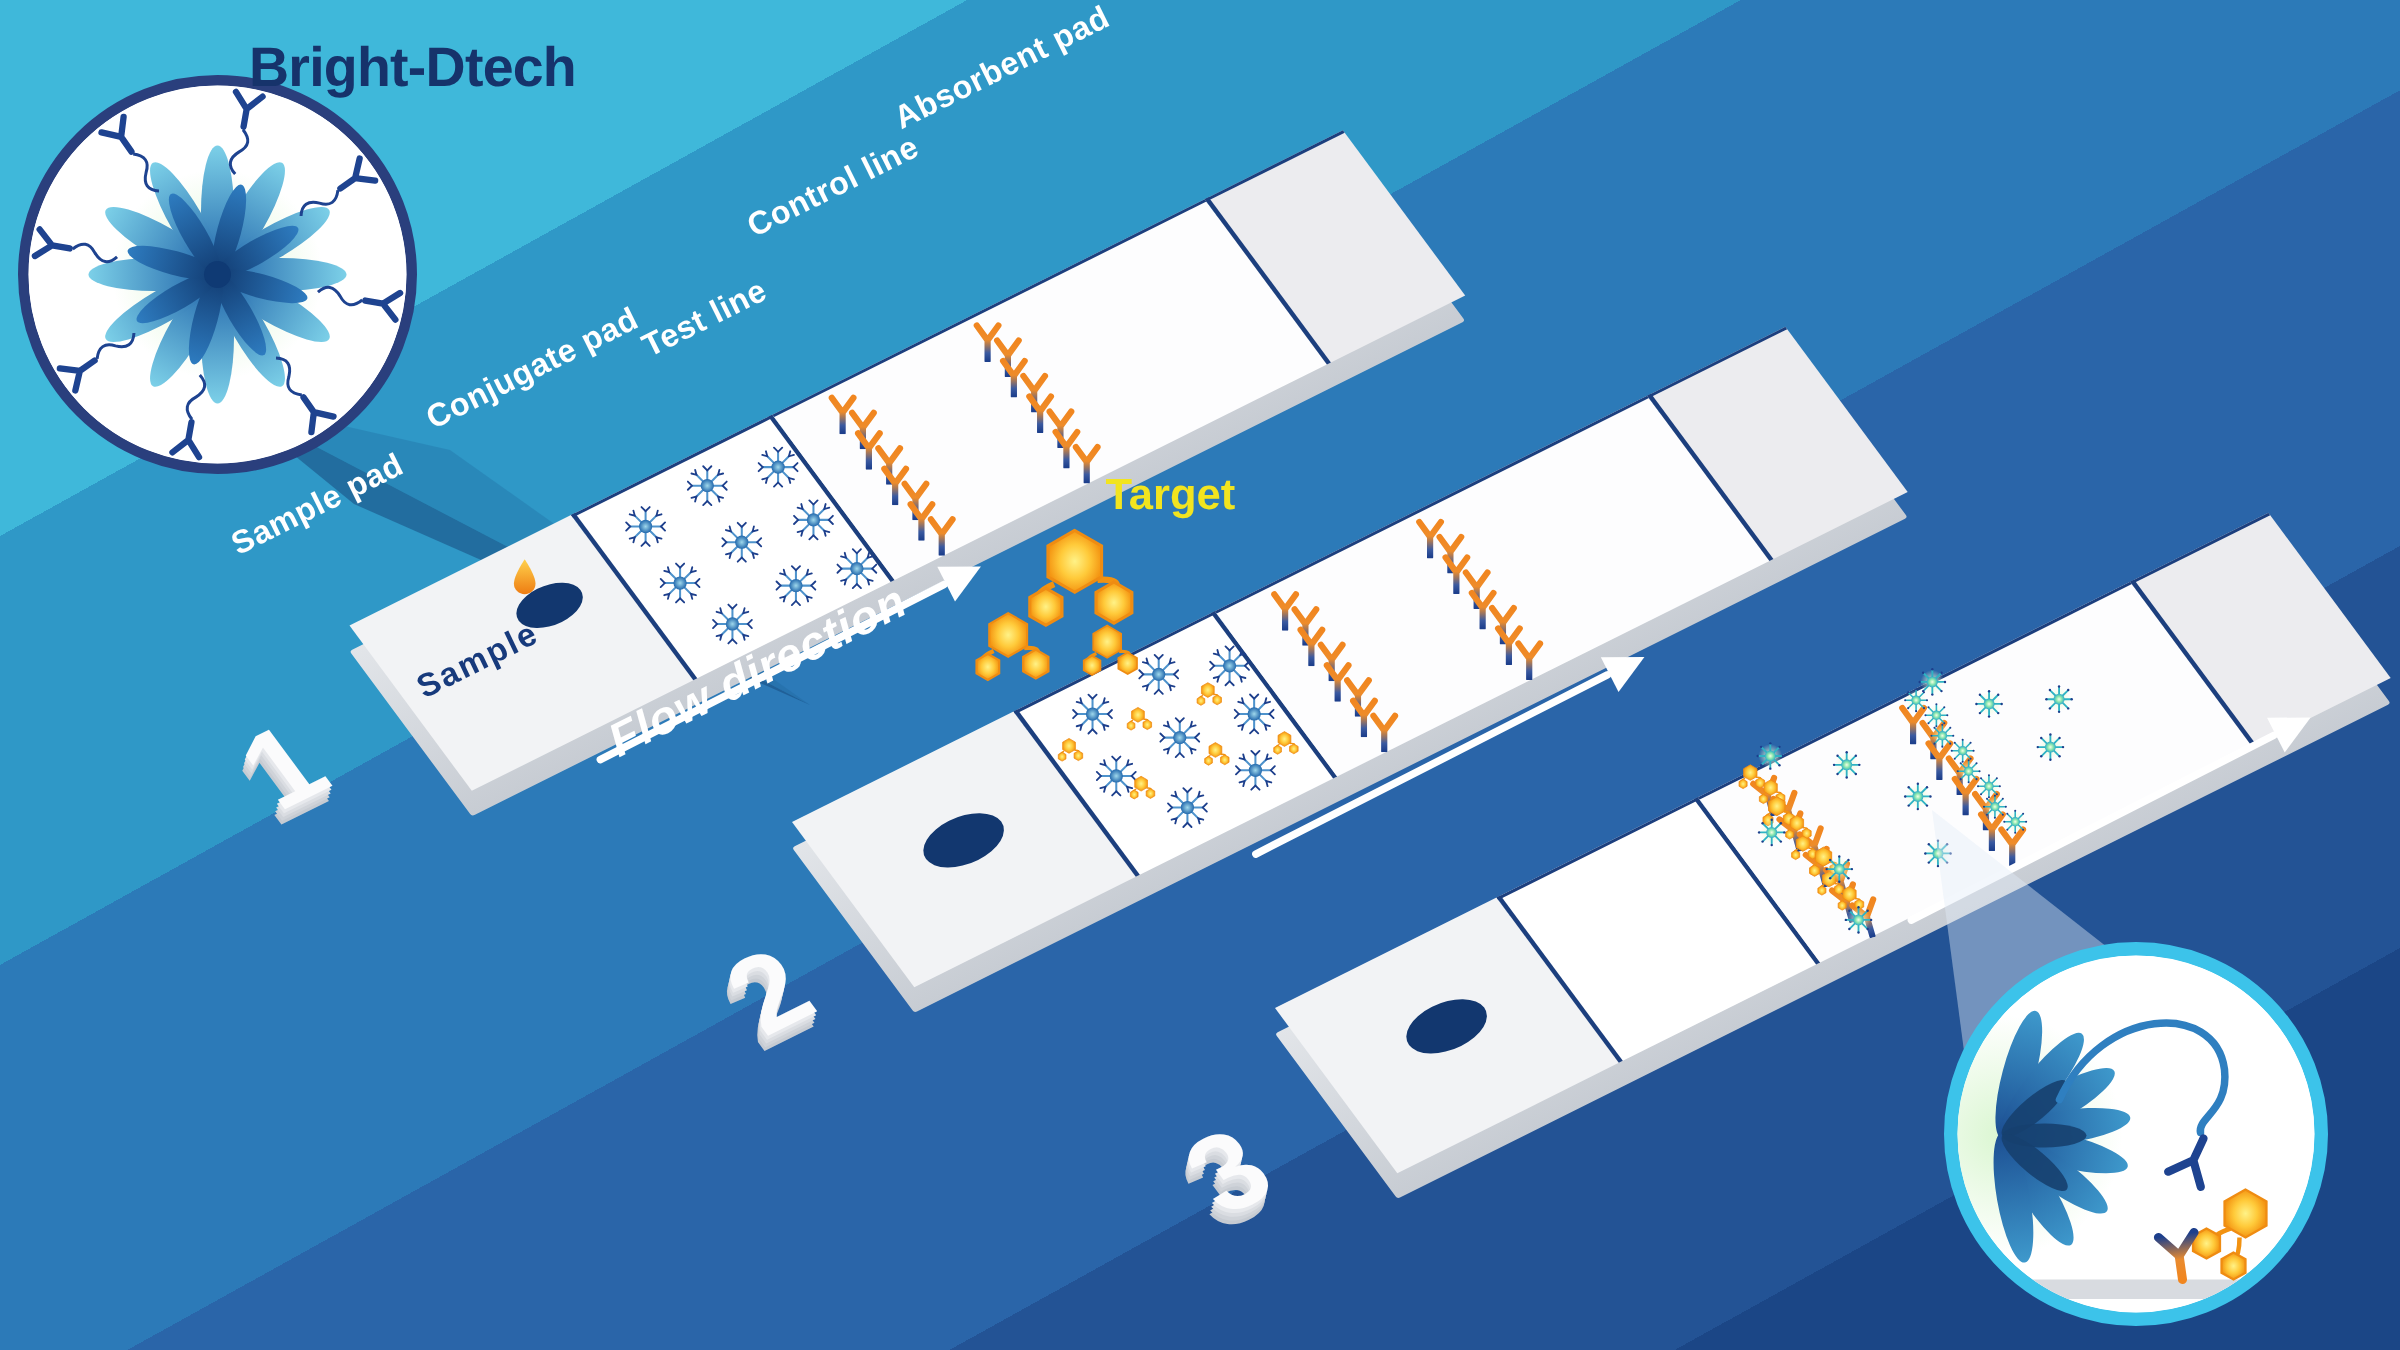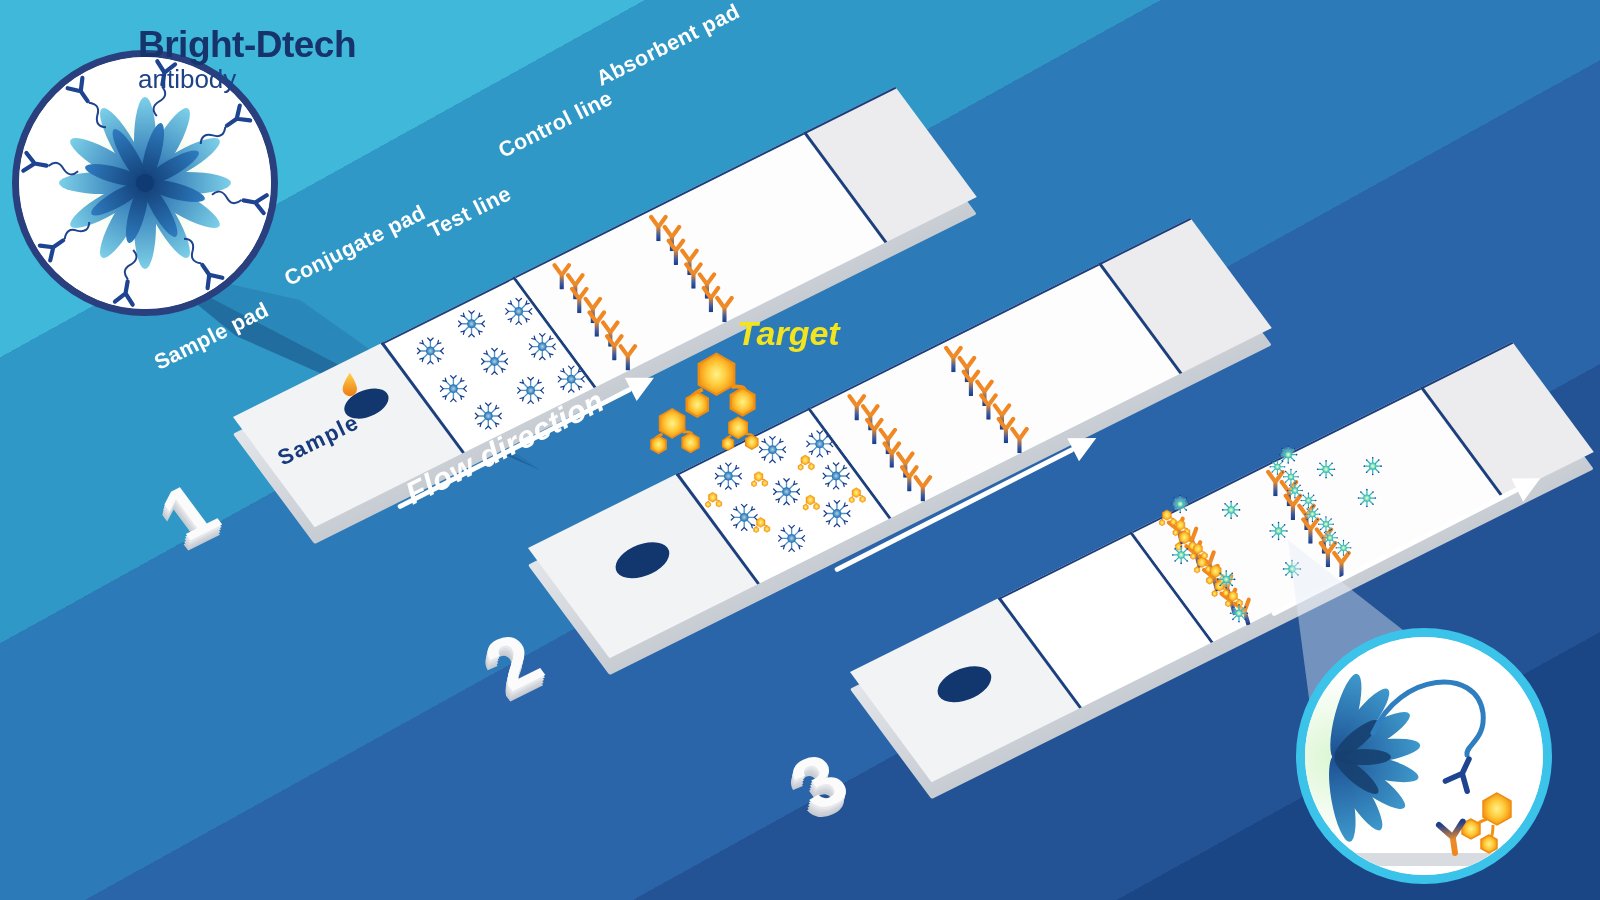--- a/index.html
+++ b/index.html
@@ -47,38 +47,38 @@
 
   
   .sample-txt{position:absolute;left:12px;top:46px;font-size:22px;font-weight:700;font-style:italic;color:#173a7c;letter-spacing:1.5px;white-space:nowrap;}
   .drop-ell{position:absolute;left:94px;top:34px;width:46px;height:27px;background:#12376f;border-radius:50%;}
   .dropsvg{position:absolute;left:106px;top:10px;width:18px;height:26px;transform:skewX(-10deg) rotate(26.5deg);}
   .spot{position:absolute;left:58px;top:46px;width:56px;height:32px;background:#12376f;border-radius:50%;}
 
   
   .iso-label{position:absolute;color:#ffffff;font-weight:700;font-size:21.5px;letter-spacing:.4px;transform:rotate(-26.5deg);transform-origin:0 50%;white-space:nowrap;z-index:4;}
   .flow-label{position:absolute;color:#ffffff;font-size:31px;font-weight:800;font-style:italic;transform:rotate(-26.5deg);transform-origin:0 50%;white-space:nowrap;z-index:4;letter-spacing:.5px;}
-  .target-label{position:absolute;color:#f2e41f;font-size:34px;font-weight:800;z-index:4;white-space:nowrap;font-style:italic;}
+  .target-label{position:absolute;color:#f2e41f;font-size:29px;font-weight:800;z-index:4;white-space:nowrap;}
 
   .flow-arrow{position:absolute;height:5px;background:#ffffff;border-radius:3px;transform:rotate(-27deg);transform-origin:0 50%;z-index:4;}
   .flow-arrow::after{content:"";position:absolute;right:-25px;top:50%;transform:translateY(-50%);
     border-left:26px solid #ffffff;border-top:13px solid transparent;border-bottom:13px solid transparent;}
 
   .float-tg{position:absolute;z-index:4;}
 
   .step-num{position:absolute;color:#fbfbfc;font-size:76px;font-weight:800;z-index:6;
     transform:rotate(-26.5deg) skewX(10deg);
     text-shadow:-2px 2px 0 #e6e8ec,-4px 4px 0 #dadde2,-6px 6px 0 #cfd3d9,-8px 8px 0 #c6cbd2;}
 
   .callout-circle{position:absolute;border-radius:50%;background:#ffffff;z-index:6;}
   #circle1{left:12px;top:50px;width:252px;height:252px;border:7px solid #2a3f7d;}
   #circle2{left:1296px;top:628px;width:238px;height:238px;border:9px solid #3cc3ea;}
   .callout-circle svg{position:absolute;left:0;top:0;border-radius:50%;}
 
-  .title{position:absolute;left:138px;top:26px;width:250px;text-align:left;z-index:7;line-height:1.05;}
+  .title{position:absolute;left:150px;top:26px;width:250px;text-align:center;z-index:7;line-height:1.05;}
   .brand{font-size:37px;font-weight:800;color:#16336b;letter-spacing:-.5px;}
   .sub{font-size:26px;font-weight:500;color:#1d4288;line-height:1.15;}
 </style>
 </head>
 <body>
 
 <div class="canvas">
 
   <svg width="0" height="0" style="position:absolute">
     <defs>
@@ -674,16 +674,15 @@
       </g>
     </svg>
   </div>
 
   <span class="step-num" style="left:168px;top:468px">1</span>
   <span class="step-num" style="left:492px;top:618px">2</span>
   <span class="step-num" style="left:798px;top:738px">3</span>
 
   <div class="title">
     <div class="brand">Bright-Dtech</div>
-    <div class="sub">antibody</div>
   </div>
 
 </div>
 
 </body></html>

